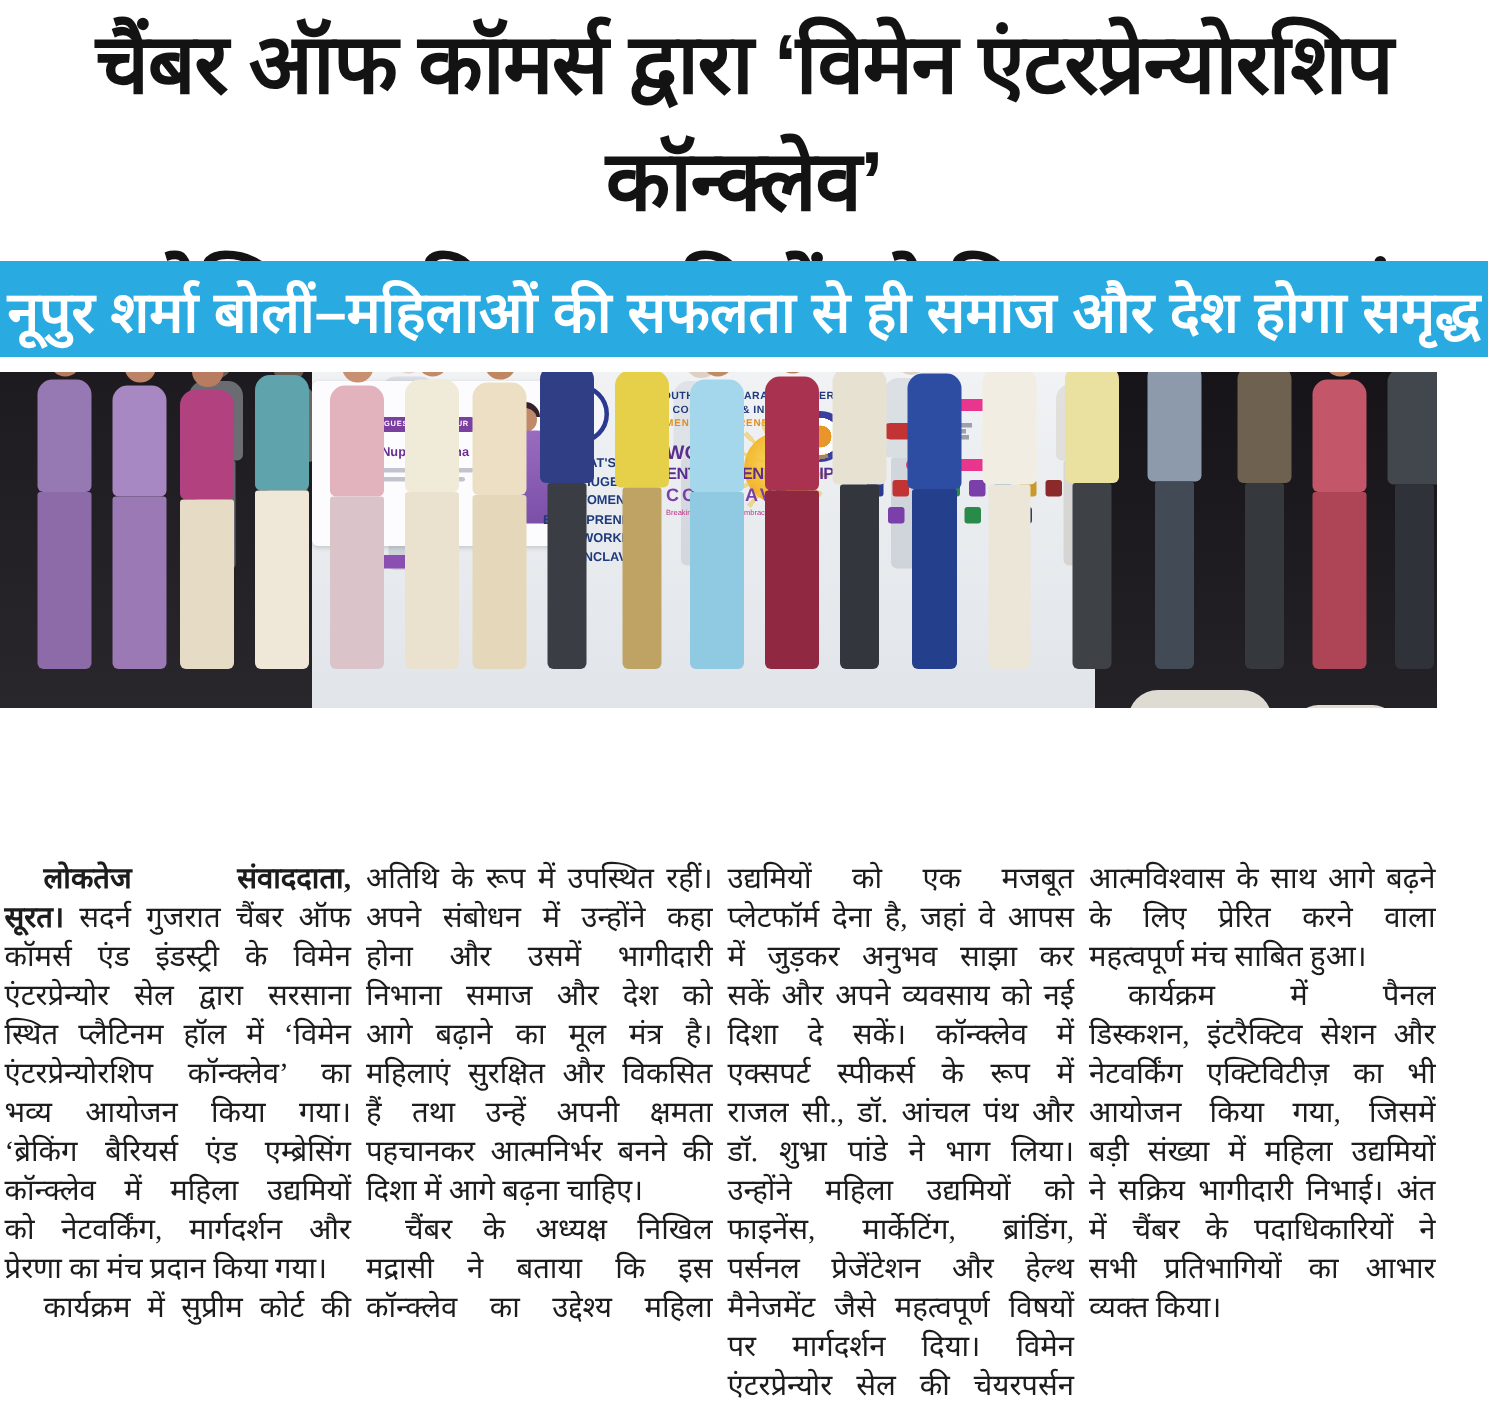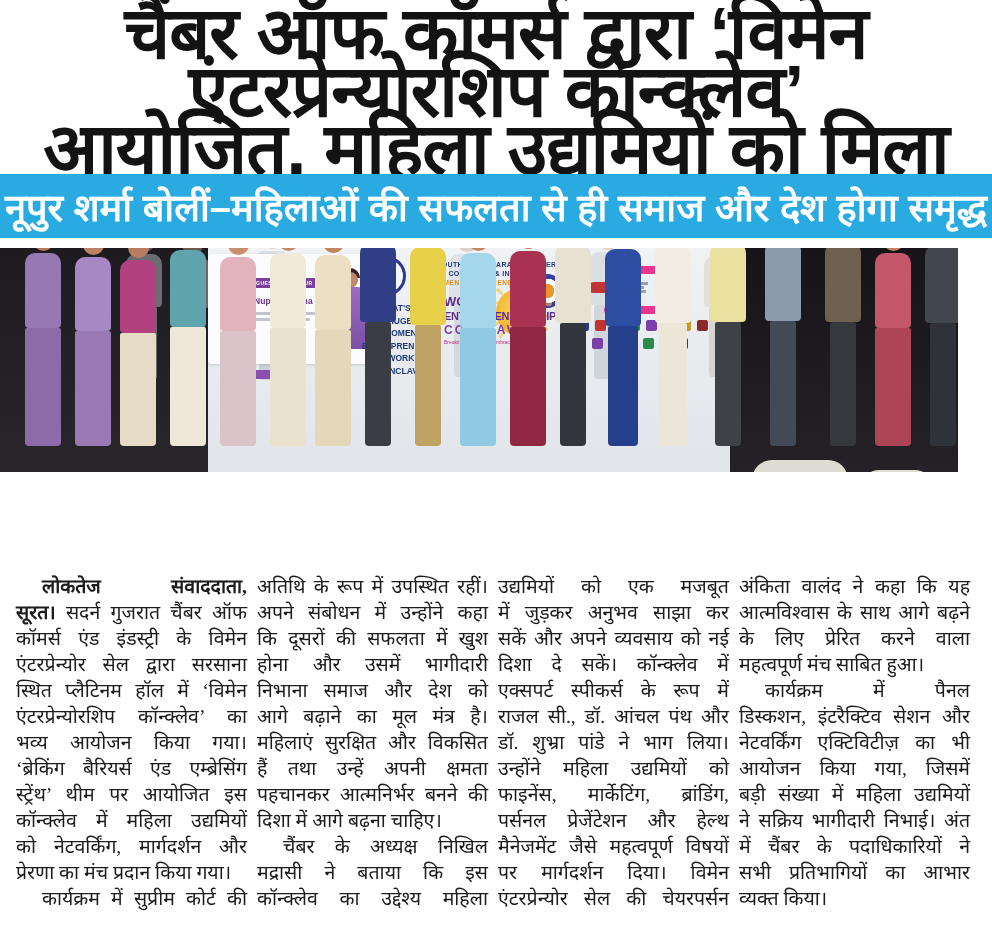--- a/index.html
+++ b/index.html
@@ -1,21 +1,21 @@
 <!DOCTYPE html>
 <html><head>
 <meta charset="utf-8">
 <style>
   html,body{margin:0;padding:0;}
   .page{position:relative;width:992px;height:939px;background:#ffffff;overflow:hidden;
         font-family:"Liberation Serif","DejaVu Serif",serif;}
   
   .headline{margin:0;padding-top:4px;text-align:center;font-weight:800;color:#131313;
             font-family:"Liberation Sans","DejaVu Sans",sans-serif;}
-  .headline div{font-size:72px;line-height:58px;letter-spacing:-1px;}
+  .headline div{font-size:56px;line-height:78px;letter-spacing:-1px;}
   
   .band{position:absolute;left:0;top:174px;width:992px;height:64px;background:#29abe2;color:#fff;
         display:flex;align-items:center;justify-content:center;
         font-family:"Liberation Sans","DejaVu Sans",sans-serif;}
   .band span{font-size:38px;font-weight:bold;white-space:nowrap;}
   
   .photo{position:absolute;left:0;top:248px;width:958px;height:224px;background:#e8eaec;overflow:hidden;}
   .backdrop{position:absolute;left:208px;top:0;width:522px;height:252px;
             background:linear-gradient(180deg,#f0f2f4,#dfe3e8);}
   .wall{position:absolute;top:0;}
@@ -76,21 +76,21 @@
   
   .people,.people-bg{position:absolute;inset:0;}
   .people{z-index:3;} .people-bg{z-index:1;}
   .person{position:absolute;bottom:26px;width:44px;display:flex;flex-direction:column;align-items:center;}
   .person .hair{width:24px;height:12px;background:#2b2529;border-radius:12px 12px 4px 4px;margin-bottom:-6px;}
   .person .head{width:21px;height:21px;background:var(--skin,#c79070);border-radius:50%;}
   .person .torso{width:36px;height:34%;background:var(--top,#888);border-radius:10px 10px 4px 4px;margin-top:2px;}
   .person .lower{width:var(--lw,34px);flex:1;background:var(--bot,#777);border-radius:2px 2px 4px 4px;}
   .person.bg{opacity:.45;}
   
-  .article{position:absolute;left:0;top:574px;width:992px;display:flex;gap:10px;padding:0 16px;box-sizing:border-box;}
+  .article{position:absolute;left:0;top:574px;width:992px;display:flex;gap:10px;padding:0 3px;box-sizing:border-box;}
   .col{flex:0 0 231px;width:231px;font-size:19.5px;line-height:26px;color:#1c1c1c;}
   .line{text-align:justify;text-align-last:justify;height:26px;white-space:normal;}
   .line.l{text-align-last:left;}
   .line.i{text-indent:26px;}
   .line.bi{font-weight:bold;text-indent:26px;}
   .line b{font-weight:bold;}
 </style>
 </head>
 <body>
 
@@ -339,61 +339,59 @@
     <div class="col">
 
     <div class="line bi"><b></b><span>लोकतेज संवाददाता,</span></div>
         <div class="line j"><b>सूरत।</b><span> सदर्न गुजरात चैंबर ऑफ</span></div>
         <div class="line j"><b></b><span>कॉमर्स एंड इंडस्ट्री के विमेन</span></div>
         <div class="line j"><b></b><span>एंटरप्रेन्योर सेल द्वारा सरसाना</span></div>
         <div class="line j"><b></b><span>स्थित प्लैटिनम हॉल में ‘विमेन</span></div>
         <div class="line j"><b></b><span>एंटरप्रेन्योरशिप कॉन्क्लेव’ का</span></div>
         <div class="line j"><b></b><span>भव्य आयोजन किया गया।</span></div>
         <div class="line j"><b></b><span>‘ब्रेकिंग बैरियर्स एंड एम्ब्रेसिंग</span></div>
-        <div class="line j"><b></b><span>स्ट्रेंथ’ थीम पर आयोजित इस</span></div>
         <div class="line j"><b></b><span>कॉन्क्लेव में महिला उद्यमियों</span></div>
         <div class="line j"><b></b><span>को नेटवर्किंग, मार्गदर्शन और</span></div>
         <div class="line l"><b></b><span>प्रेरणा का मंच प्रदान किया गया।</span></div>
         <div class="line i"><b></b><span>कार्यक्रम में सुप्रीम कोर्ट की</span></div>
       </div>
     <div class="col">
 
     <div class="line j"><b></b><span>अतिथि के रूप में उपस्थित रहीं।</span></div>
         <div class="line j"><b></b><span>अपने संबोधन में उन्होंने कहा</span></div>
-        <div class="line j"><b></b><span>कि दूसरों की सफलता में खुश</span></div>
         <div class="line j"><b></b><span>होना और उसमें भागीदारी</span></div>
         <div class="line j"><b></b><span>निभाना समाज और देश को</span></div>
         <div class="line j"><b></b><span>आगे बढ़ाने का मूल मंत्र है।</span></div>
         <div class="line j"><b></b><span>महिलाएं सुरक्षित और विकसित</span></div>
         <div class="line j"><b></b><span>हैं तथा उन्हें अपनी क्षमता</span></div>
         <div class="line j"><b></b><span>पहचानकर आत्मनिर्भर बनने की</span></div>
         <div class="line l"><b></b><span>दिशा में आगे बढ़ना चाहिए।</span></div>
         <div class="line i"><b></b><span>चैंबर के अध्यक्ष निखिल</span></div>
         <div class="line j"><b></b><span>मद्रासी ने बताया कि इस</span></div>
         <div class="line j"><b></b><span>कॉन्क्लेव का उद्देश्य महिला</span></div>
       </div>
     <div class="col">
 
     <div class="line j"><b></b><span>उद्यमियों को एक मजबूत</span></div>
+        <div class="line j"><b></b><span>प्लेटफॉर्म देना है, जहां वे आपस</span></div>
         <div class="line j"><b></b><span>में जुड़कर अनुभव साझा कर</span></div>
         <div class="line j"><b></b><span>सकें और अपने व्यवसाय को नई</span></div>
         <div class="line j"><b></b><span>दिशा दे सकें। कॉन्क्लेव में</span></div>
         <div class="line j"><b></b><span>एक्सपर्ट स्पीकर्स के रूप में</span></div>
         <div class="line j"><b></b><span>राजल सी., डॉ. आंचल पंथ और</span></div>
         <div class="line j"><b></b><span>डॉ. शुभ्रा पांडे ने भाग लिया।</span></div>
         <div class="line j"><b></b><span>उन्होंने महिला उद्यमियों को</span></div>
         <div class="line j"><b></b><span>फाइनेंस, मार्केटिंग, ब्रांडिंग,</span></div>
         <div class="line j"><b></b><span>पर्सनल प्रेजेंटेशन और हेल्थ</span></div>
         <div class="line j"><b></b><span>मैनेजमेंट जैसे महत्वपूर्ण विषयों</span></div>
         <div class="line j"><b></b><span>पर मार्गदर्शन दिया। विमेन</span></div>
         <div class="line j"><b></b><span>एंटरप्रेन्योर सेल की चेयरपर्सन</span></div>
       </div>
     <div class="col">
 
-    <div class="line j"><b></b><span>अंकिता वालंद ने कहा कि यह</span></div>
         <div class="line j"><b></b><span>आत्मविश्वास के साथ आगे बढ़ने</span></div>
         <div class="line j"><b></b><span>के लिए प्रेरित करने वाला</span></div>
         <div class="line l"><b></b><span>महत्वपूर्ण मंच साबित हुआ।</span></div>
         <div class="line i"><b></b><span>कार्यक्रम में पैनल</span></div>
         <div class="line j"><b></b><span>डिस्कशन, इंटरैक्टिव सेशन और</span></div>
         <div class="line j"><b></b><span>नेटवर्किंग एक्टिविटीज़ का भी</span></div>
         <div class="line j"><b></b><span>आयोजन किया गया, जिसमें</span></div>
         <div class="line j"><b></b><span>बड़ी संख्या में महिला उद्यमियों</span></div>
         <div class="line j"><b></b><span>ने सक्रिय भागीदारी निभाई। अंत</span></div>
         <div class="line j"><b></b><span>में चैंबर के पदाधिकारियों ने</span></div>

